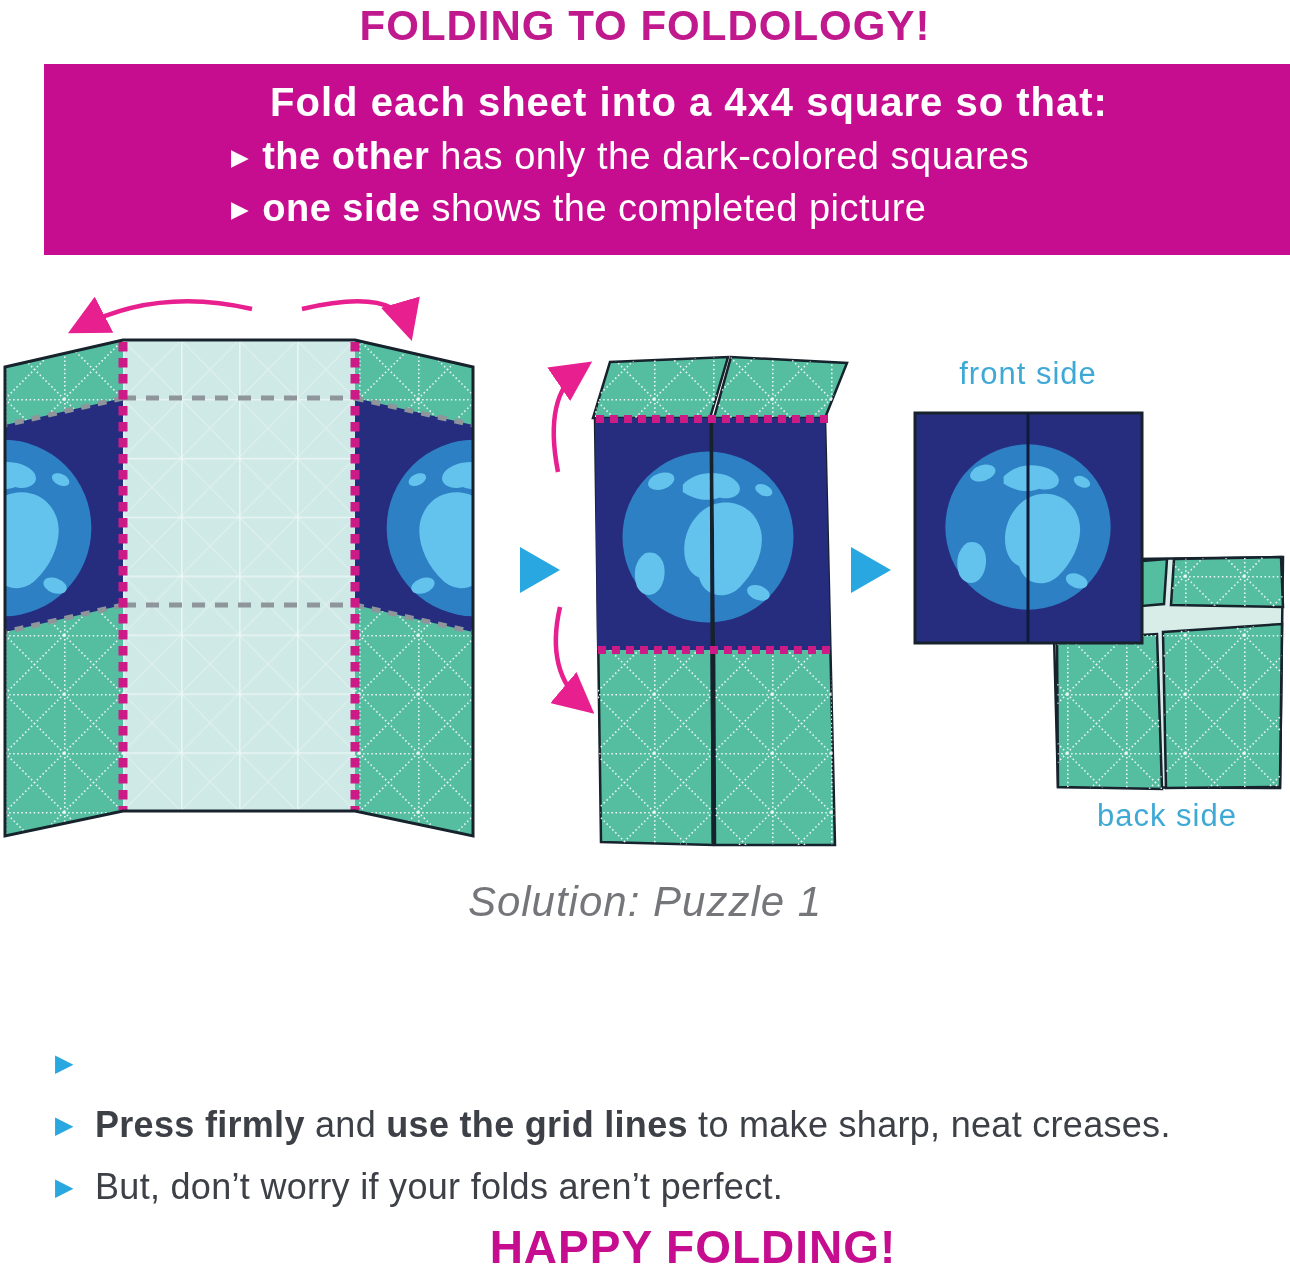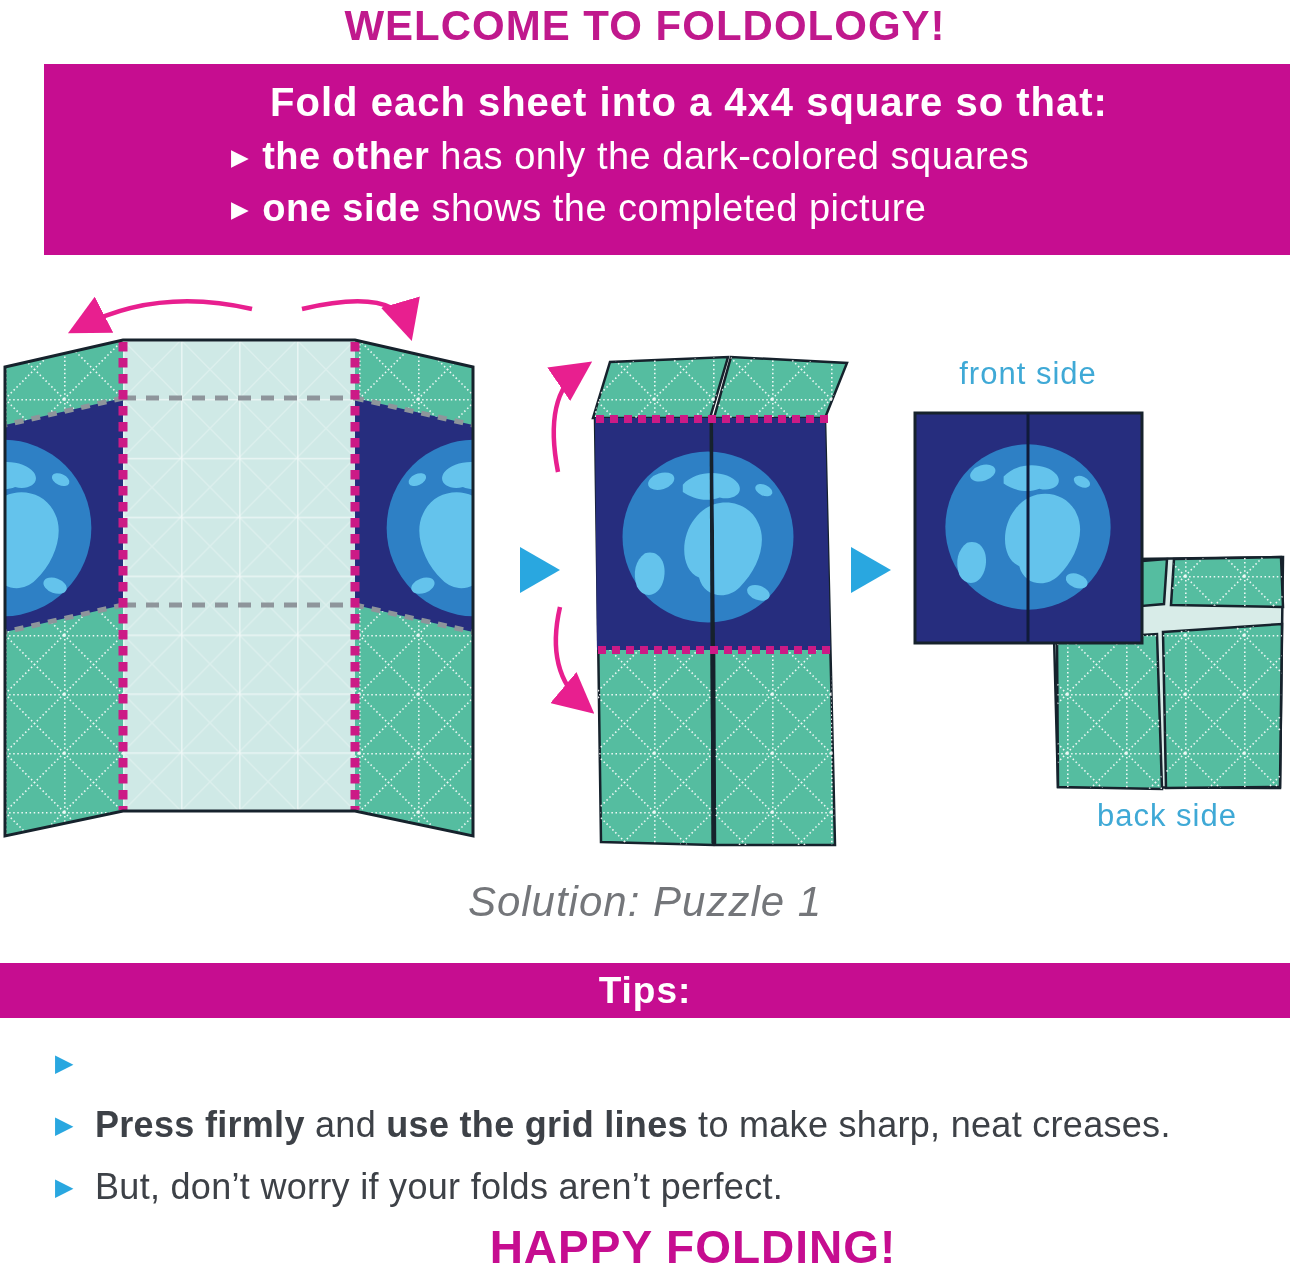--- a/index.html
+++ b/index.html
@@ -38,21 +38,21 @@
   .footer{position:absolute;top:1220px;left:0;width:100%;text-align:center;
           font-size:46px;font-weight:800;letter-spacing:1px;color:var(--magenta);margin-left:48px;}
   svg{display:block;}
 </style>
 </head>
 <body>
 
 <div class="page">
 
   <div class="title">
-    <span class="lt">WELCOME TO </span><span class="bd">FOLDOLOGY!</span>
+    <span class="lt">FOLDING TO </span><span class="bd">FOLDOLOGY!</span>
   </div>
 
   <div class="banner">
     <div class="banner-heading">Fold each sheet into a 4x4 square so that:</div>
     <div class="banner-bullets">
       <div class="banner-bullet">
         <span class="tri">▶</span><span><span class="b">the other</span><span> has only the dark-colored squares</span></span>
       </div>
       <div class="banner-bullet">
         <span class="tri">▶</span><span><span class="b">one side</span><span> shows the completed picture</span></span>
@@ -186,21 +186,20 @@
         </g>
       </g>
     </svg>
 
     <div class="side-label front-label">front side</div>
     <div class="side-label back-label">back side</div>
   </div>
 
   <div class="caption">Solution: Puzzle 1</div>
 
-  <div class="tips-banner">Tips:</div>
 
   <div class="tips-list">
     <div class="tip-row">
       <span class="tri2">▶</span>
     </div>
     <div class="tip-row">
       <span class="tri2">▶</span>
       <span><span class="b">Press firmly</span><span> and </span><span class="b">use the grid lines</span><span> to make sharp, neat creases.</span></span>
     </div>
     <div class="tip-row">

